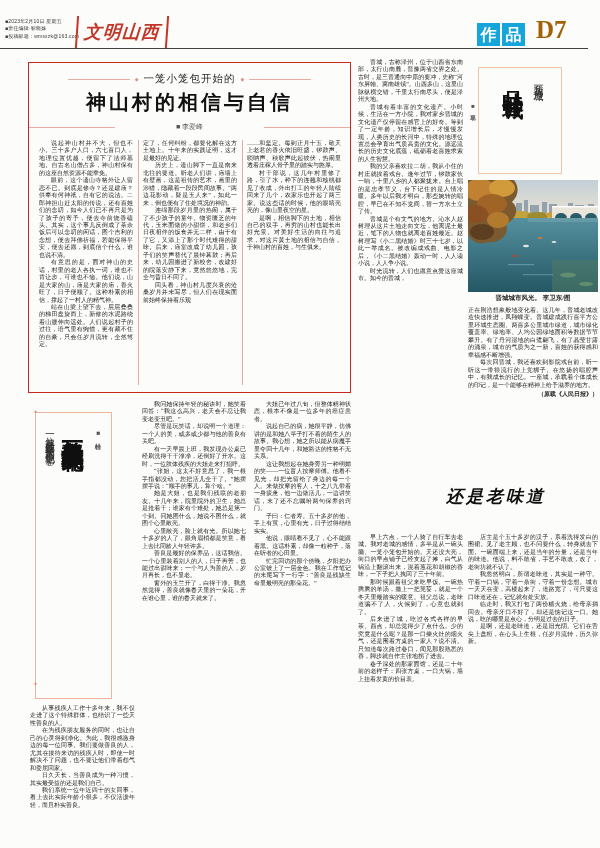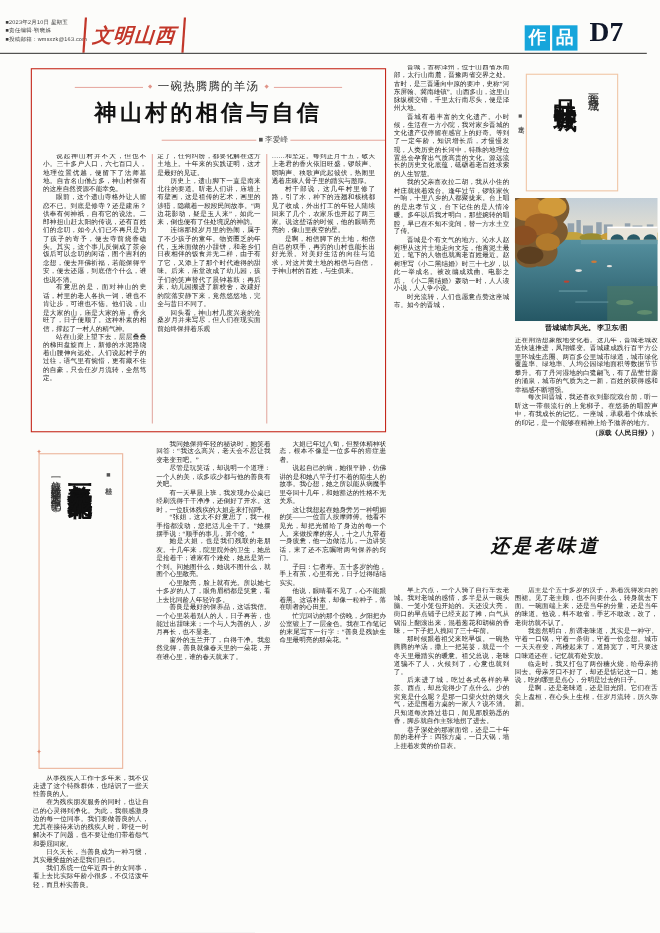--- a/index.html
+++ b/index.html
@@ -12,37 +12,37 @@
             font-size:5px;line-height:7.4px;color:#3a3a3a;letter-spacing:.2px;}
   .masthead{left:76px;top:16px;height:32px;display:flex;align-items:center;
             border-left:2px solid #c2372a;border-right:2px solid #c2372a;padding:0 6px;
             color:#c2372a;font-size:18px;font-weight:bold;font-style:italic;
             letter-spacing:1px;transform:skewX(-4deg);}
   .hdr-rule{left:0;top:48px;width:588px;height:1.4px;background:#40403e;}
   .section-badges{left:477px;top:23px;display:flex;gap:2px;}
   .badge{width:23px;height:23px;background:#16a5db;color:#fff;text-align:center;
          line-height:23px;font-size:16px;font-weight:bold;
          font-family:"Liberation Sans","DejaVu Sans",sans-serif;}
-  .pageno{left:536px;top:16px;font-size:25px;font-weight:bold;color:#0f172a;
+  .pageno{left:536px;top:16px;font-size:25px;font-weight:bold;color:#a16207;
           font-family:"Liberation Serif","DejaVu Serif",serif;}
 
   
   .bodycol{font-size:6px;line-height:7.45px;text-align:justify;color:#242424;overflow:hidden;}
   .bodycol p{margin:0;text-indent:2em;}
   .cont-first p:first-child{text-indent:0;}
 
   
   .redbox{left:28px;top:62px;width:323px;height:331px;border:1.6px solid #c5281c;box-sizing:border-box;}
   .kickrow{display:flex;align-items:center;justify-content:center;gap:5px;margin-top:9px;}
   .kickline{width:62px;height:1px;background:#e7aca4;}
   .diam{color:#e09488;font-size:5px;line-height:5px;}
   .kicktext{font-family:"Liberation Sans","DejaVu Sans",sans-serif;font-size:10.5px;color:#2c2c2c;letter-spacing:1px;}
   .a1title{margin-top:3px;text-align:center;font-family:"Liberation Sans","DejaVu Sans",sans-serif;
            font-size:20px;font-weight:bold;letter-spacing:3px;color:#111;}
-  .bylrow{display:flex;align-items:center;justify-content:flex-end;gap:2px;margin-top:6px;}
+  .bylrow{display:flex;align-items:center;justify-content:space-between;gap:2px;margin-top:6px;}
   .bylline{width:86px;height:1px;background:#e7aca4;}
   .byltext{font-size:7px;color:#555;}
   .a1cols{position:absolute;left:10px;right:9px;top:77px;bottom:7px;display:flex;}
   .a1col{flex:1;}
   .a1rule{width:1px;background:#e3aba4;margin:0 4.5px;}
 
   
   .v{writing-mode:vertical-rl;}
   .a2box{left:35px;top:412px;width:77px;height:287px;border:1px solid #ecb59c;box-sizing:border-box;}
   .a2kick{position:absolute;left:7px;top:15px;height:258px;font-family:"Liberation Sans","DejaVu Sans",sans-serif;
@@ -86,21 +86,21 @@
     <div class="badge">作</div>
     <div class="badge">品</div>
   </div>
   <div class="abs pageno">D7</div>
   <div class="abs hdr-rule"></div>
 
   <div class="abs redbox">
     <div class="kickrow">
       <span class="kickline"></span>
       <span class="diam">◆</span>
-      <span class="kicktext">一碗热腾腾的羊汤</span>
+      <span class="kicktext">一笼小笼包开始的</span>
       <span class="diam">◆</span>
       <span class="kickline"></span>
     </div>
     <div class="a1title">神山村的相信与自信</div>
     <div class="bylrow">
       <span class="bylline"></span>
       <span class="byltext">■ 李爱峰</span>
       <span class="bylline"></span>
     </div>
     <div class="a1cols">

